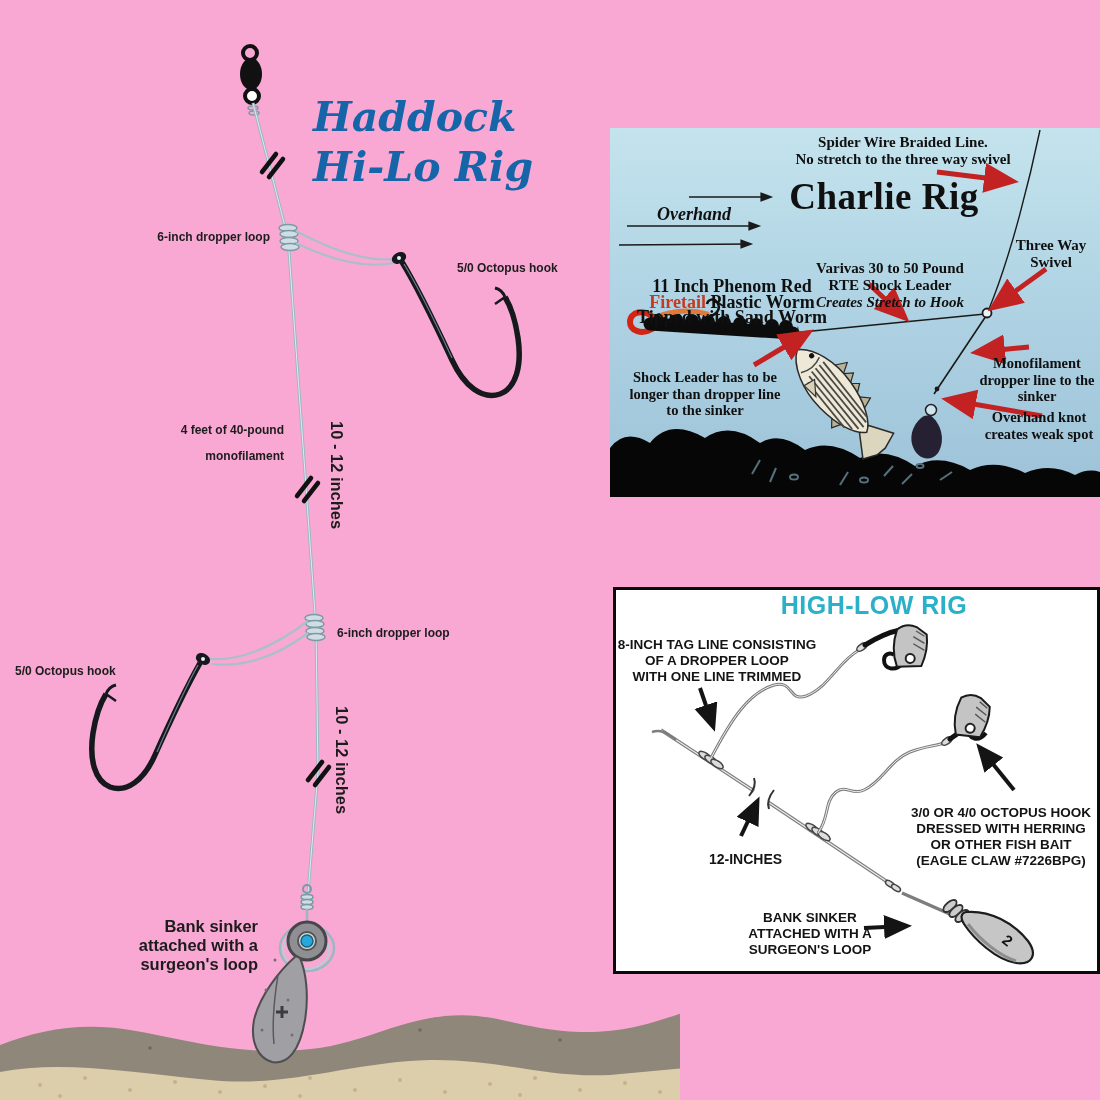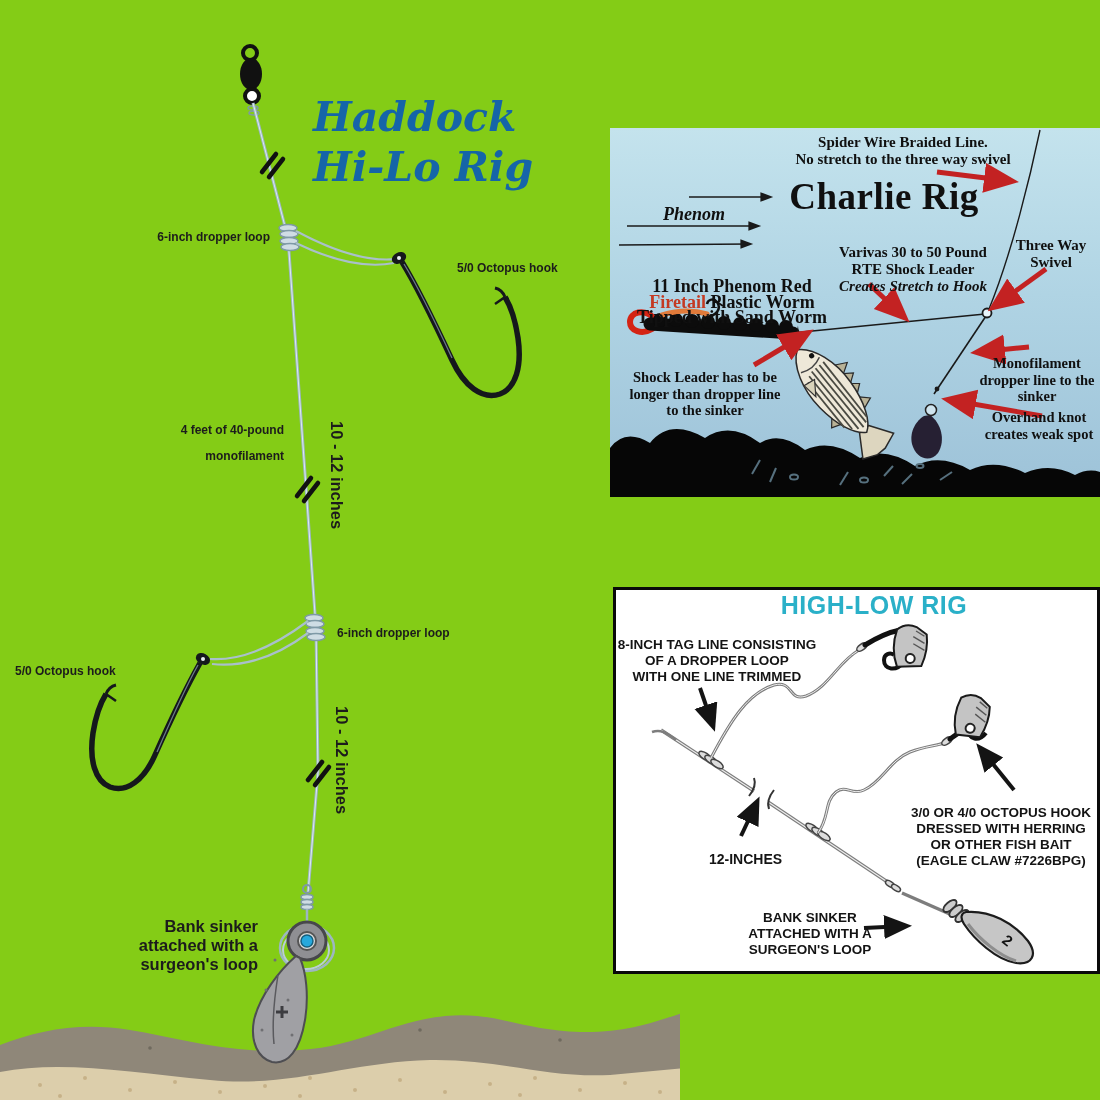--- a/index.html
+++ b/index.html
@@ -1,16 +1,16 @@
 <!DOCTYPE html>
 <html><head>
 <meta charset="utf-8">
 <style>
   html,body{margin:0;padding:0;background:#fff;}
-  .canvas{position:relative;width:1100px;height:1100px;background:#84cc16;overflow:hidden;
+  .canvas{position:relative;width:1100px;height:1100px;background:#f9a8d4;overflow:hidden;
           font-family:"Liberation Sans",sans-serif;}
   .abs{position:absolute;}
   svg{display:block;}
   
   .hd-title{font-family:"DejaVu Serif",serif;font-weight:bold;font-style:italic;
             font-size:41px;line-height:50px;color:#1565a8;white-space:nowrap;}
   .lbl{font-weight:bold;font-size:12px;color:#1c1c1c;white-space:nowrap;line-height:1.15;}
   .lbl.small{font-size:16.5px;}
   .rot90{transform:rotate(90deg);transform-origin:0 0;}
   .ralign{text-align:right;}
@@ -268,22 +268,22 @@
         <line x1="419" y1="219" x2="369" y2="224" marker-end="url(#c-red)"></line>
         <line x1="432" y1="288" x2="340" y2="272" marker-end="url(#c-red)"></line>
       </g>
     </svg>
 
     <div class="abs clbl" style="left:293px;top:6px;">
       <span style="display:block">Spider Wire Braided Line.</span>
       <span style="display:block">No stretch to the three way swivel</span>
     </div>
     <div class="abs clbl c-title" style="left:274px;top:52px;">Charlie Rig</div>
-    <div class="abs clbl c-current" style="left:84px;top:78px;">Phenom</div>
-    <div class="abs clbl" style="left:280px;top:116px;margin-left:23px;">
+    <div class="abs clbl c-current" style="left:84px;top:78px;">Overhand</div>
+    <div class="abs clbl" style="left:280px;top:132px;">
       <span style="display:block">Varivas 30 to 50 Pound</span>
       <span style="display:block">RTE Shock Leader</span>
       <span style="display:block" class="it">Creates Stretch to Hook</span>
     </div>
     <div class="abs clbl" style="left:441px;top:109px;">
       <span style="display:block">Three Way</span>
       <span style="display:block">Swivel</span>
     </div>
     <div class="abs clbl c-sm" style="left:122px;top:136px;">
       <span style="display:block">11 Inch Phenom Red</span>

